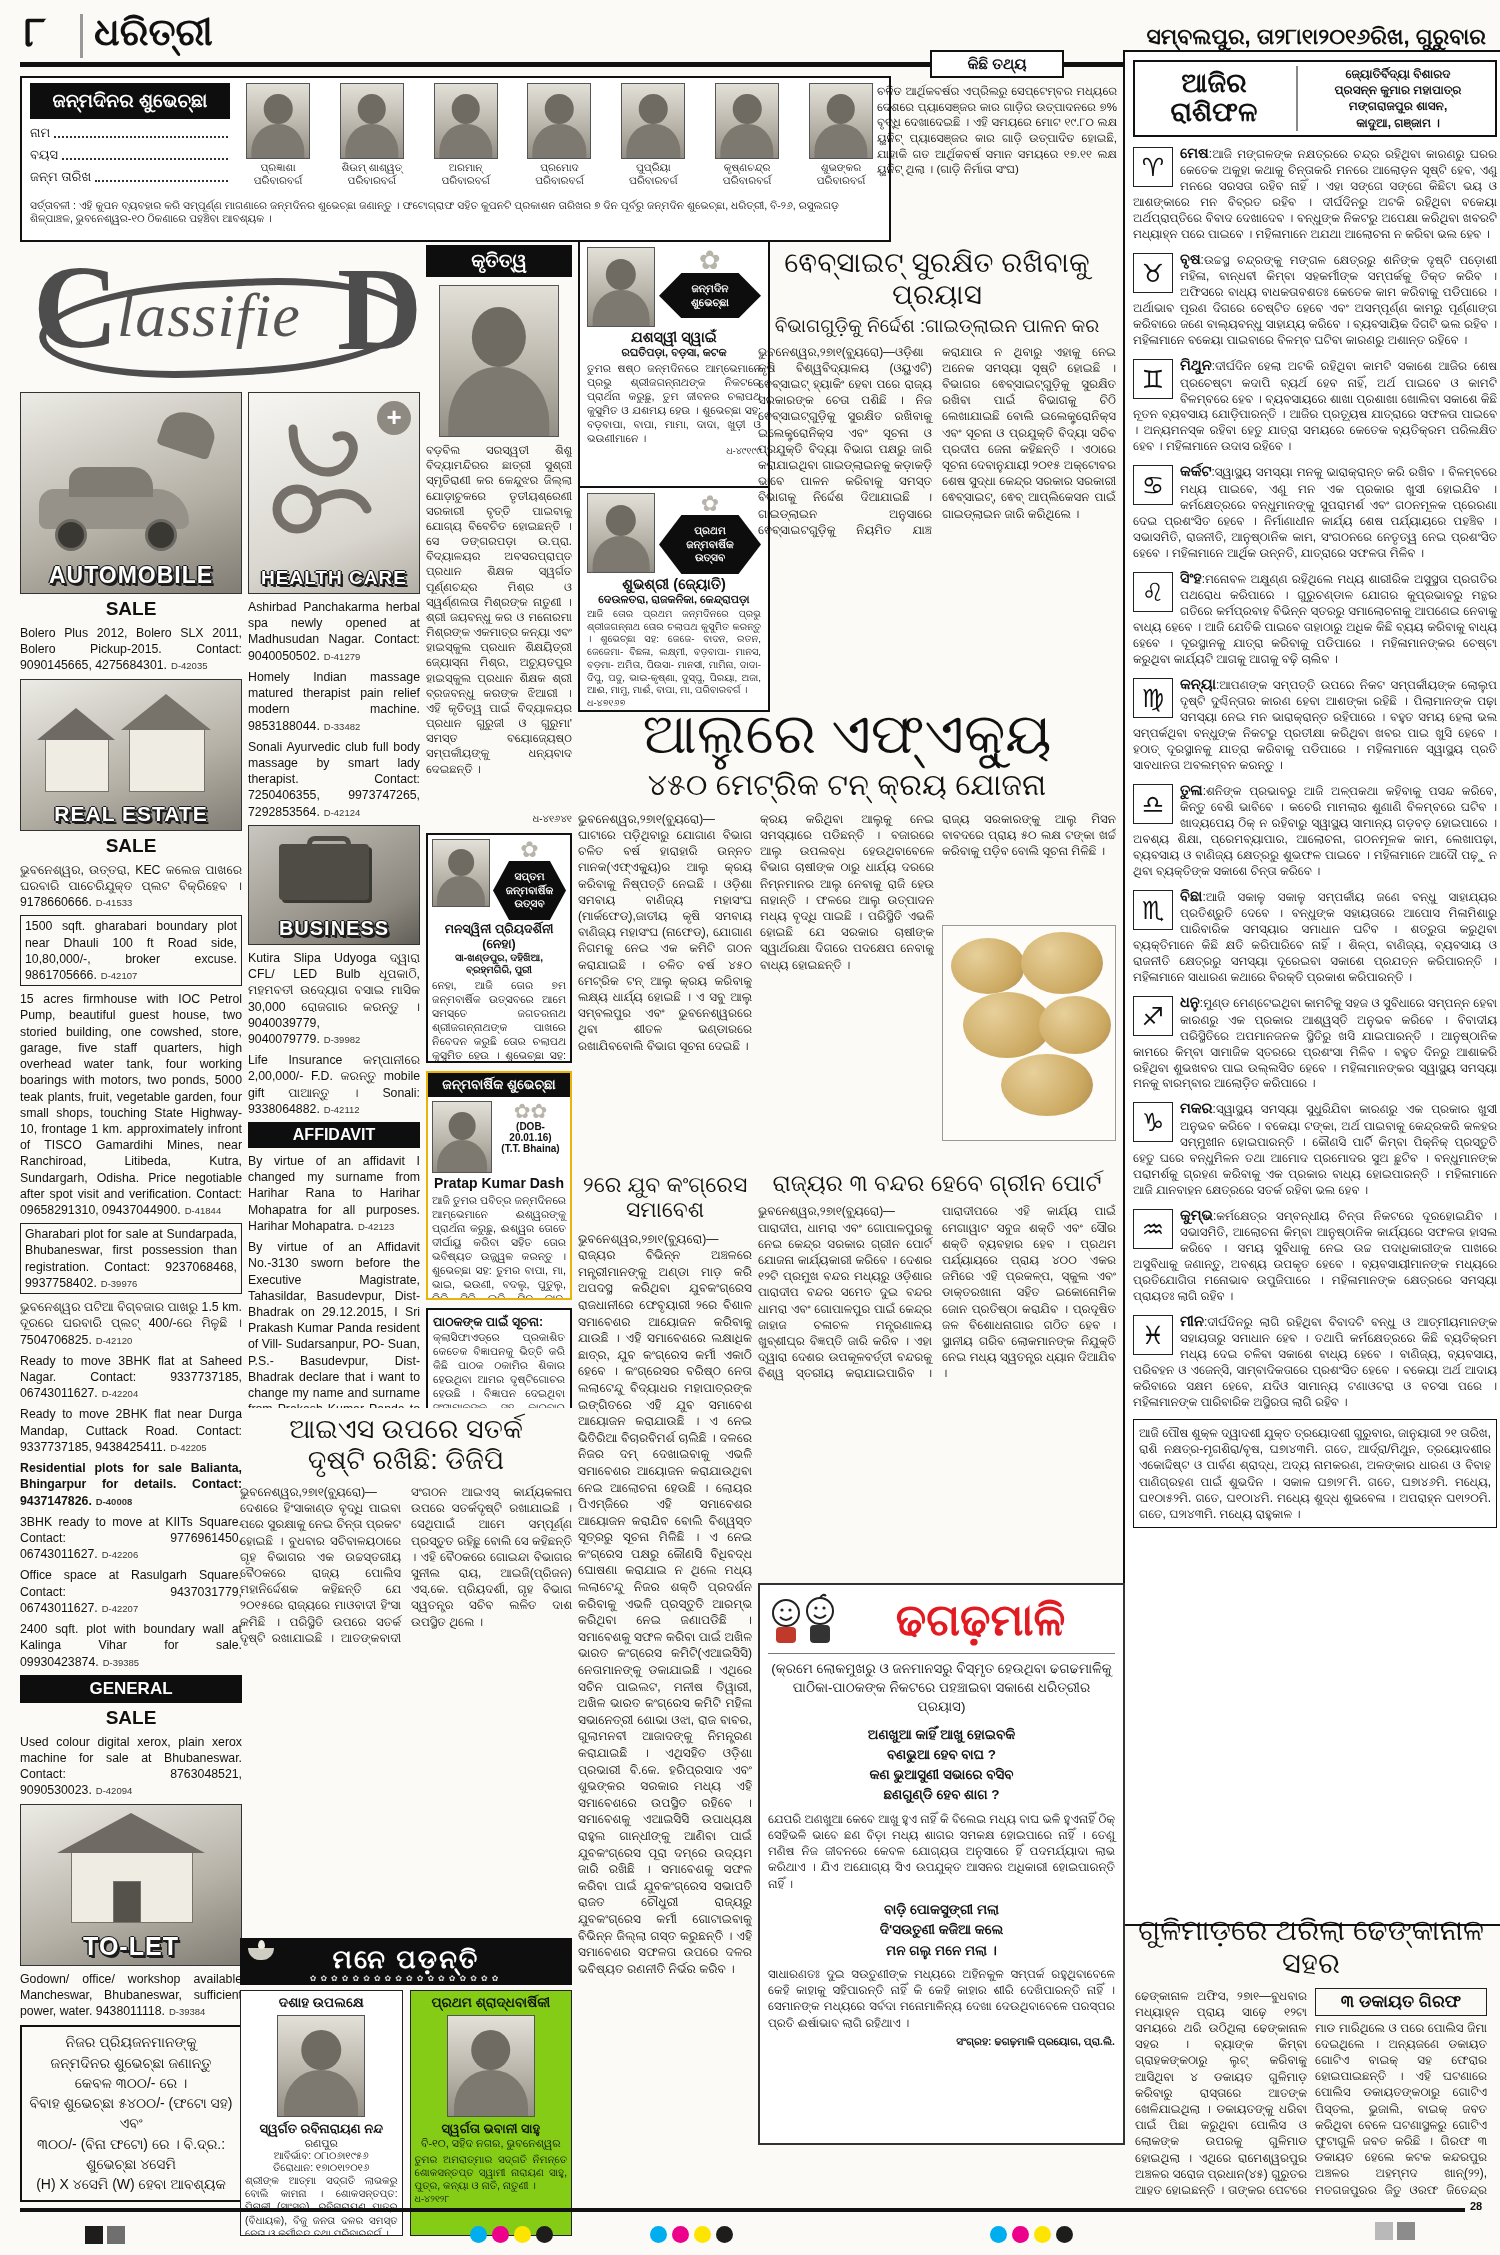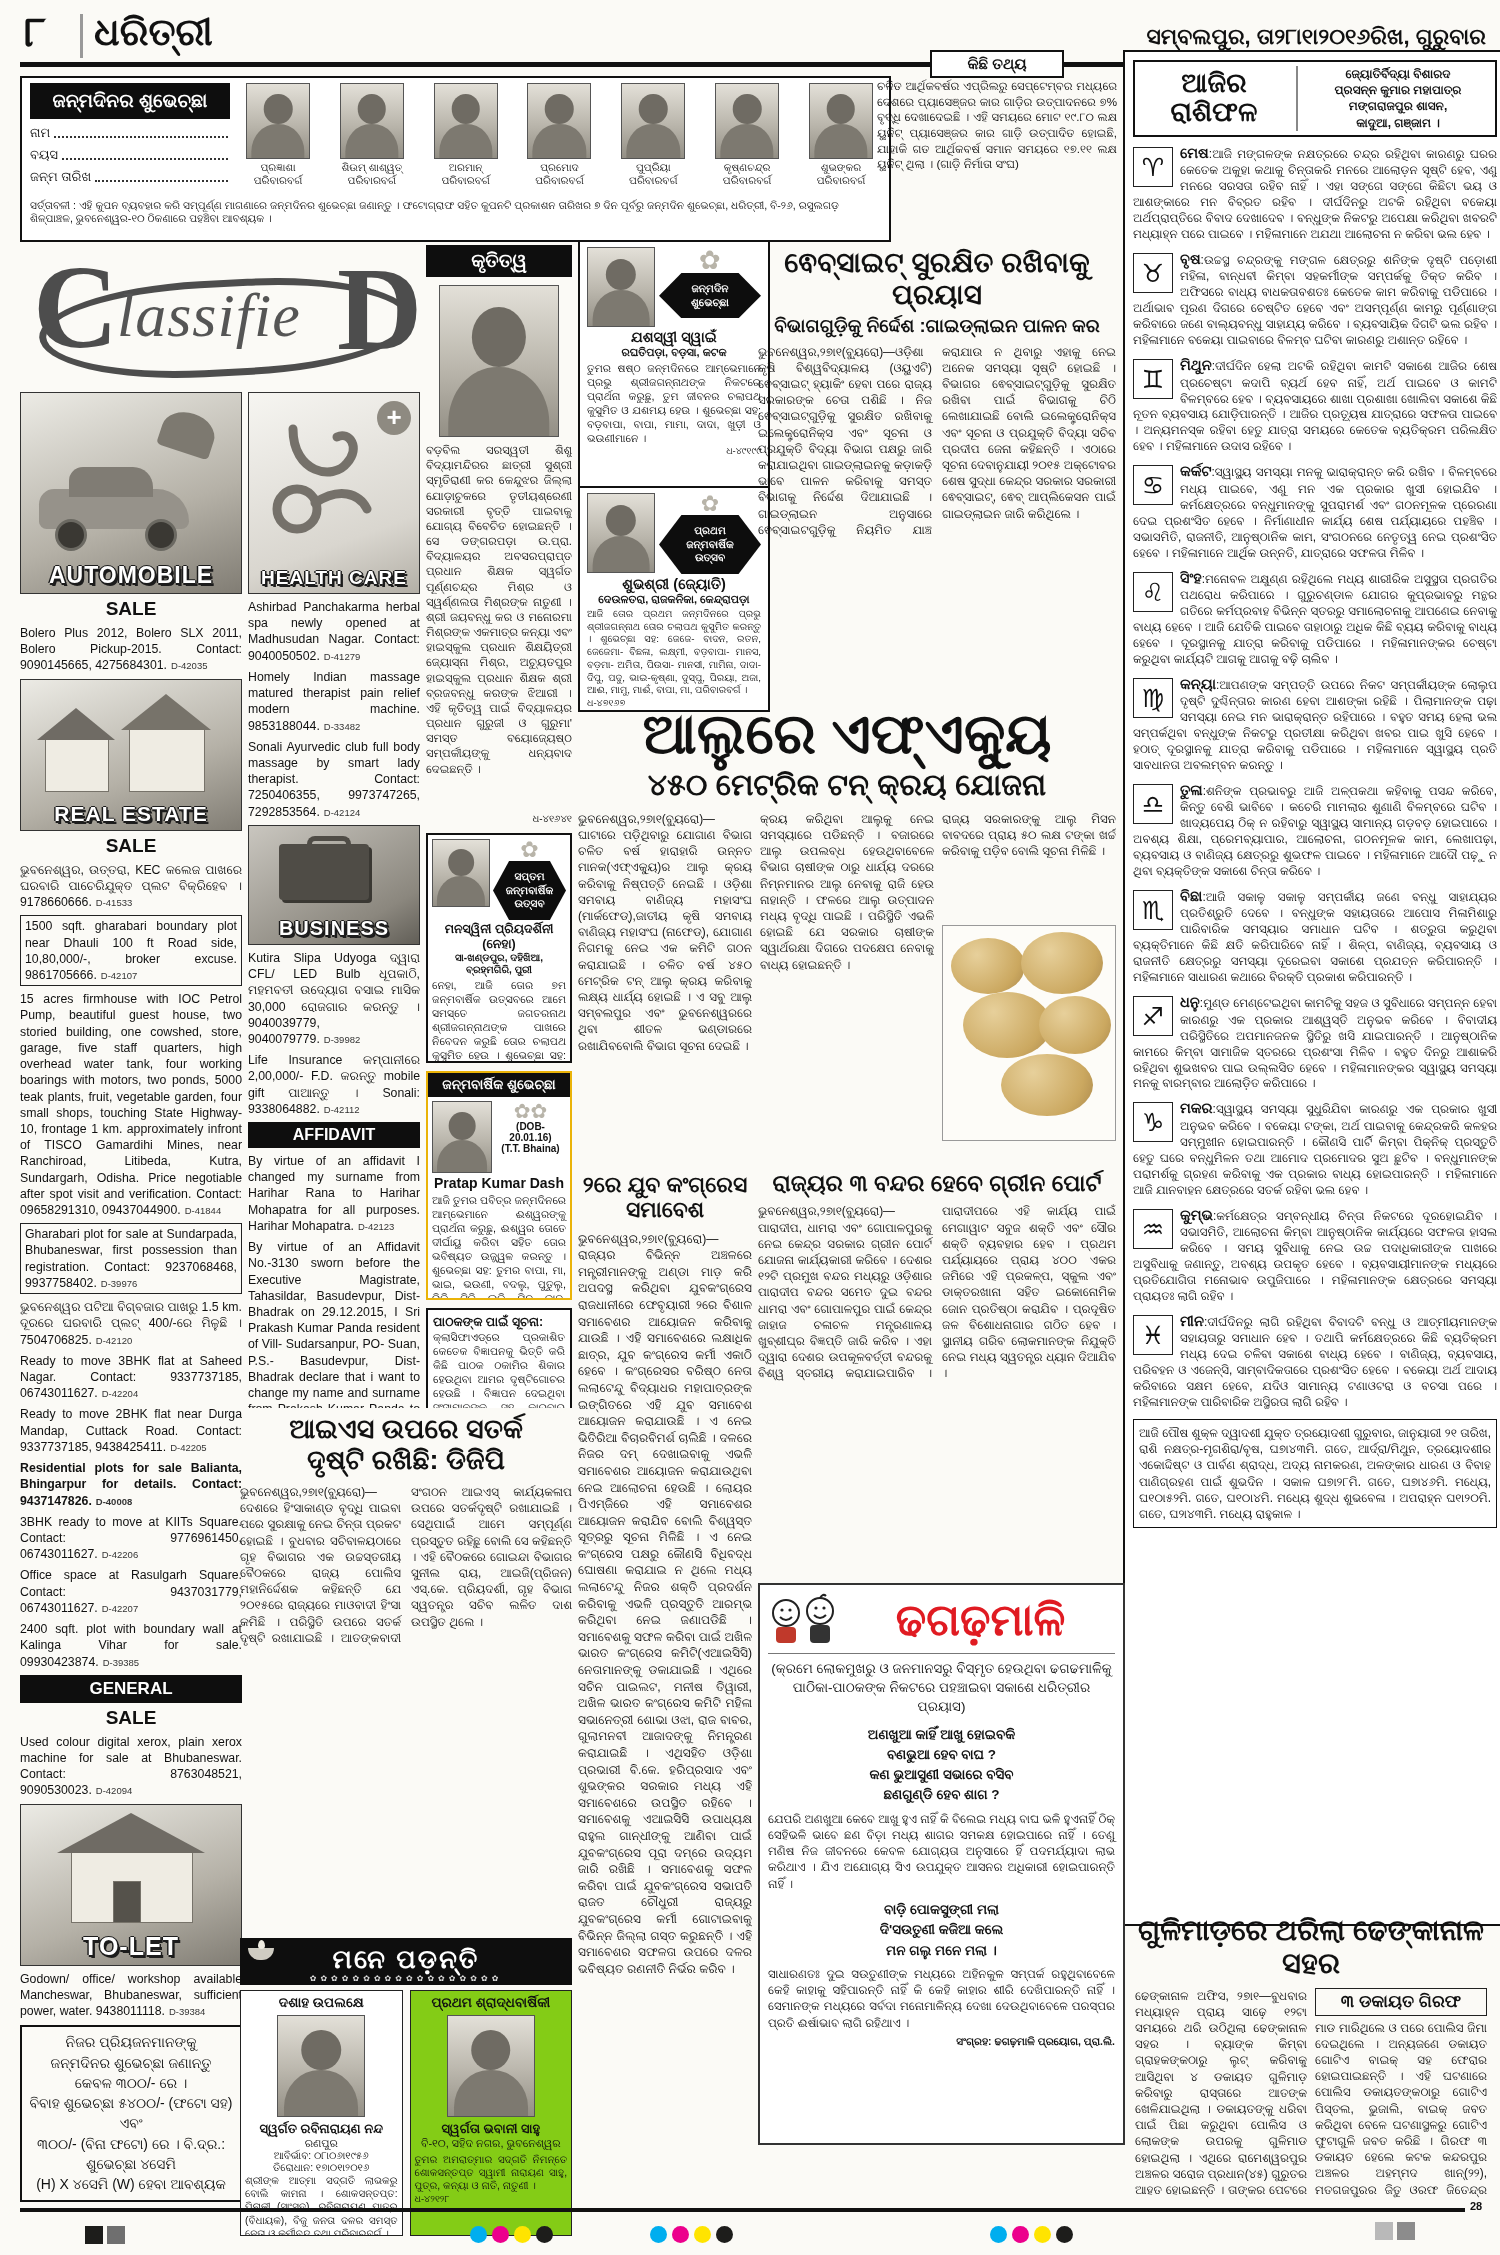--- a/index.html
+++ b/index.html
@@ -35,21 +35,21 @@
   .zrow{margin-top:7px;font-size:11.9px;line-height:1.34;text-align:justify;overflow:hidden;}
   .zico{float:left;width:38px;height:38px;border:1.5px solid #222;margin:3px 7px 2px 0;text-align:center;font-size:25px;line-height:38px;background:#fff;}
   .zname{font-weight:bold;font-size:14.5px;}
   .dot{border-radius:50%;width:17px;height:17px;display:inline-block;margin-right:5px;}
   .sq{width:18px;height:18px;display:inline-block;margin-right:4px;}
   .house{position:absolute;background:#efece3;border:1px solid #77736a;}
   .roofT{position:absolute;width:0;height:0;}
   .potato{position:absolute;background:radial-gradient(circle at 35% 30%,#e7d09b,#cba860 68%,#a8864b);border-radius:50%;}
   .artbody{font-size:11.9px;line-height:1.36;text-align:justify;overflow:hidden;}
   .cols2{column-count:2;column-gap:10px;}
-  .headline{font-weight:bold;text-align:center;line-height:1.15;}
+  .headline{font-weight:normal;text-align:center;line-height:1.15;}
   .dotted{flex:1;border-bottom:2px dotted #333;margin:0 2px 3px 4px;}
 </style>
 </head>
 <body>
 
 <div id="page">
 
   <div class="ab serif b" style="left:24px;top:8px;font-size:42px;">୮</div>
   <div class="ab" style="left:80px;top:14px;width:3px;height:44px;background:#999;"></div>
   <div class="ab serif b" style="left:94px;top:10px;font-size:38px;">ଧରିତ୍ରୀ</div>
@@ -121,21 +121,21 @@
             <div style="font-size:10.5px;line-height:1.2;margin-top:2px;">ଶୁଭଙ୍କର</div>
             <div style="font-size:10.5px;line-height:1.2;">ପରିବାରବର୍ଗ</div>
           </div>
         </div>
     </div>
     <div style="font-size:10.6px;margin-top:4px;line-height:1.2;">ସର୍ତ୍ତାବଳୀ : ଏହି କୁପନ ବ୍ୟବହାର କରି ସମ୍ପୂର୍ଣ୍ଣ ମାଗଣାରେ ଜନ୍ମଦିନର ଶୁଭେଚ୍ଛା ଜଣାନ୍ତୁ । ଫଟୋଗ୍ରାଫ ସହିତ କୁପନଟି ପ୍ରକାଶନ ତାରିଖର ୭ ଦିନ ପୂର୍ବରୁ ଜନ୍ମଦିନ ଶୁଭେଚ୍ଛା, ଧରିତ୍ରୀ, ବି-୨୬, ରସୁଲଗଡ଼ ଶିଳ୍ପାଞ୍ଚଳ, ଭୁବନେଶ୍ୱର-୧୦ ଠିକଣାରେ ପହଞ୍ଚିବା ଆବଶ୍ୟକ ।</div>
   </div>
 
   <div class="ab" style="left:877px;top:50px;width:240px;height:200px;overflow:hidden;">
     <div style="border:2px solid #111;width:130px;margin:0 auto;text-align:center;font-weight:bold;font-size:15px;padding:3px 0;background:#fff;">କିଛି ତଥ୍ୟ</div>
-    <div class="j" style="font-size:11.6px;line-height:1.35;">ଚଳିତ ଆର୍ଥିକବର୍ଷର ଏପ୍ରିଲରୁ ସେପ୍ଟେମ୍ବର ମଧ୍ୟରେ ଦେଶରେ ପ୍ୟାସେଞ୍ଜର କାର ଗାଡ଼ିର ଉତ୍ପାଦନରେ ୭% ବୃଦ୍ଧି ଦେଖାଦେଇଛି । ଏହି ସମୟରେ ମୋଟ ୧୯.୮୦ ଲକ୍ଷ ୟୁନିଟ୍ ପ୍ୟାସେଞ୍ଜର କାର ଗାଡ଼ି ଉତ୍ପାଦିତ ହୋଇଛି, ଯାହାକି ଗତ ଆର୍ଥିକବର୍ଷ ସମାନ ସମୟରେ ୧୭.୧୧ ଲକ୍ଷ ୟୁନିଟ୍ ଥିଲା । (ଗାଡ଼ି ନିର୍ମାତା ସଂଘ)</div>
+    <div class="j" style="font-size:11.6px;line-height:1.35;margin-top:5px;">ଚଳିତ ଆର୍ଥିକବର୍ଷର ଏପ୍ରିଲରୁ ସେପ୍ଟେମ୍ବର ମଧ୍ୟରେ ଦେଶରେ ପ୍ୟାସେଞ୍ଜର କାର ଗାଡ଼ିର ଉତ୍ପାଦନରେ ୭% ବୃଦ୍ଧି ଦେଖାଦେଇଛି । ଏହି ସମୟରେ ମୋଟ ୧୯.୮୦ ଲକ୍ଷ ୟୁନିଟ୍ ପ୍ୟାସେଞ୍ଜର କାର ଗାଡ଼ି ଉତ୍ପାଦିତ ହୋଇଛି, ଯାହାକି ଗତ ଆର୍ଥିକବର୍ଷ ସମାନ ସମୟରେ ୧୭.୧୧ ଲକ୍ଷ ୟୁନିଟ୍ ଥିଲା । (ଗାଡ଼ି ନିର୍ମାତା ସଂଘ)</div>
   </div>
 
   <div class="ab bx" style="left:1123px;top:50px;width:364px;height:1856px;padding:8px;overflow:hidden;">
     <div style="border:2px solid #111;display:flex;align-items:center;padding:4px;">
       <div style="width:150px;text-align:center;font-weight:bold;font-size:27px;line-height:1.1;">
         <div>ଆଜିର</div>
         <div>ରାଶିଫଳ</div>
       </div>
       <div style="width:2px;align-self:stretch;background:#888;margin:0 7px;"></div>
       <div style="flex:1;text-align:center;font-size:12px;font-weight:bold;line-height:1.35;">

